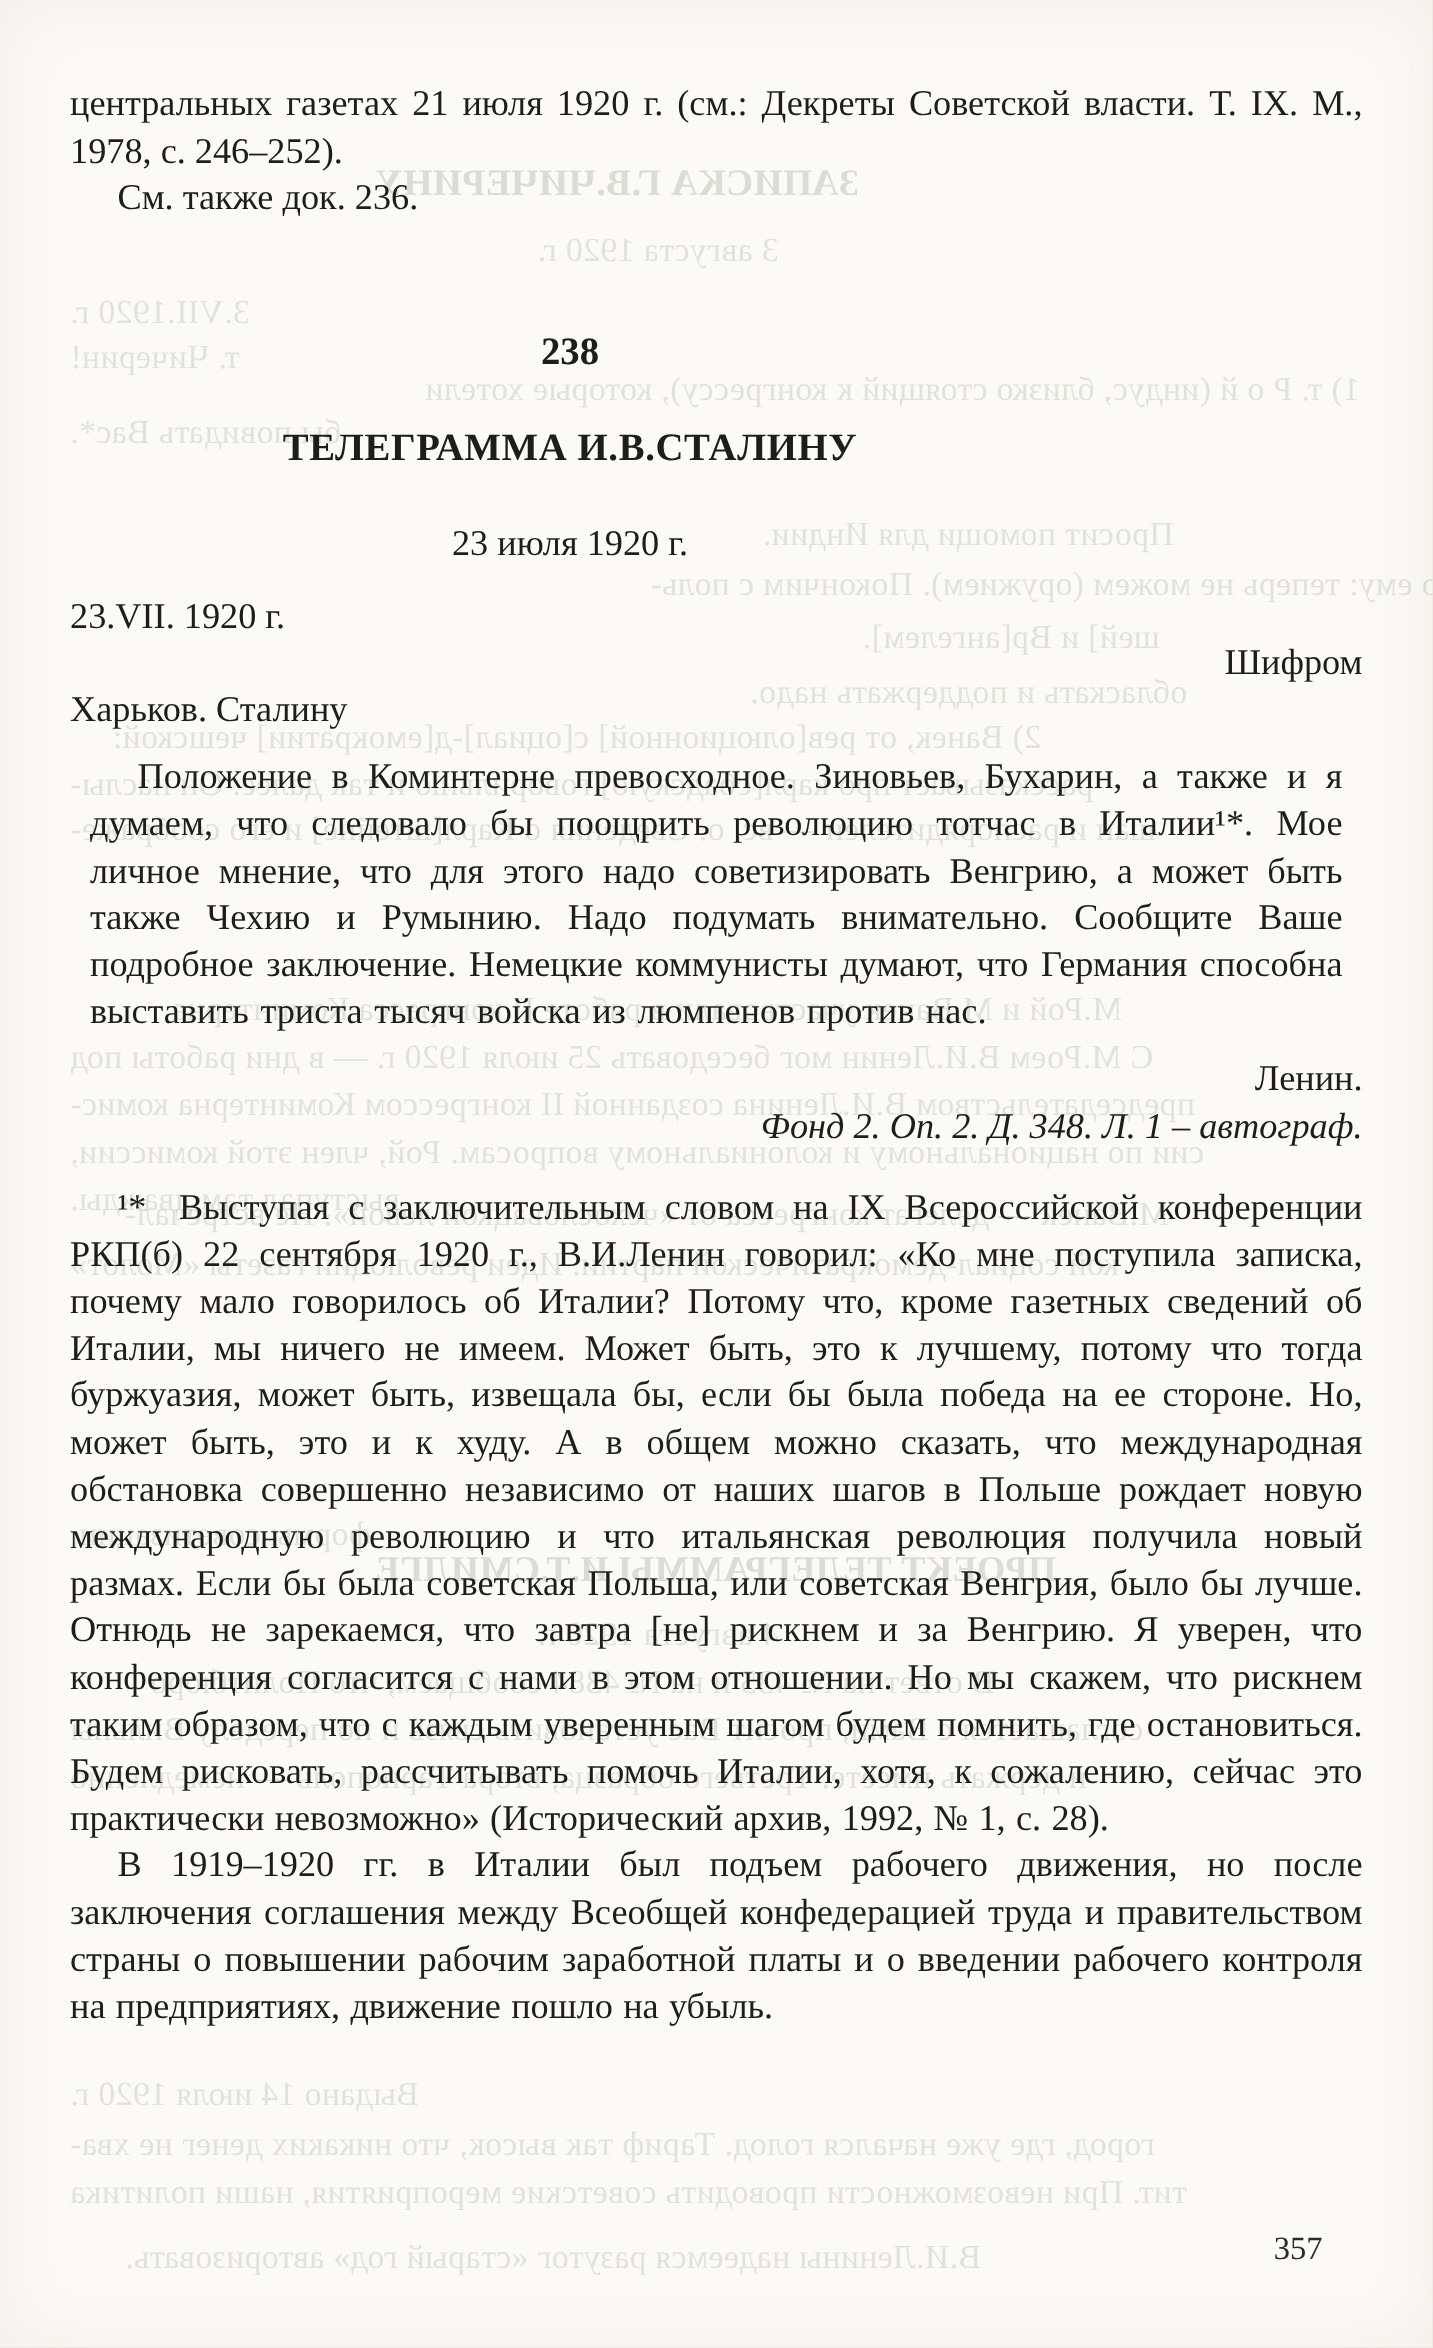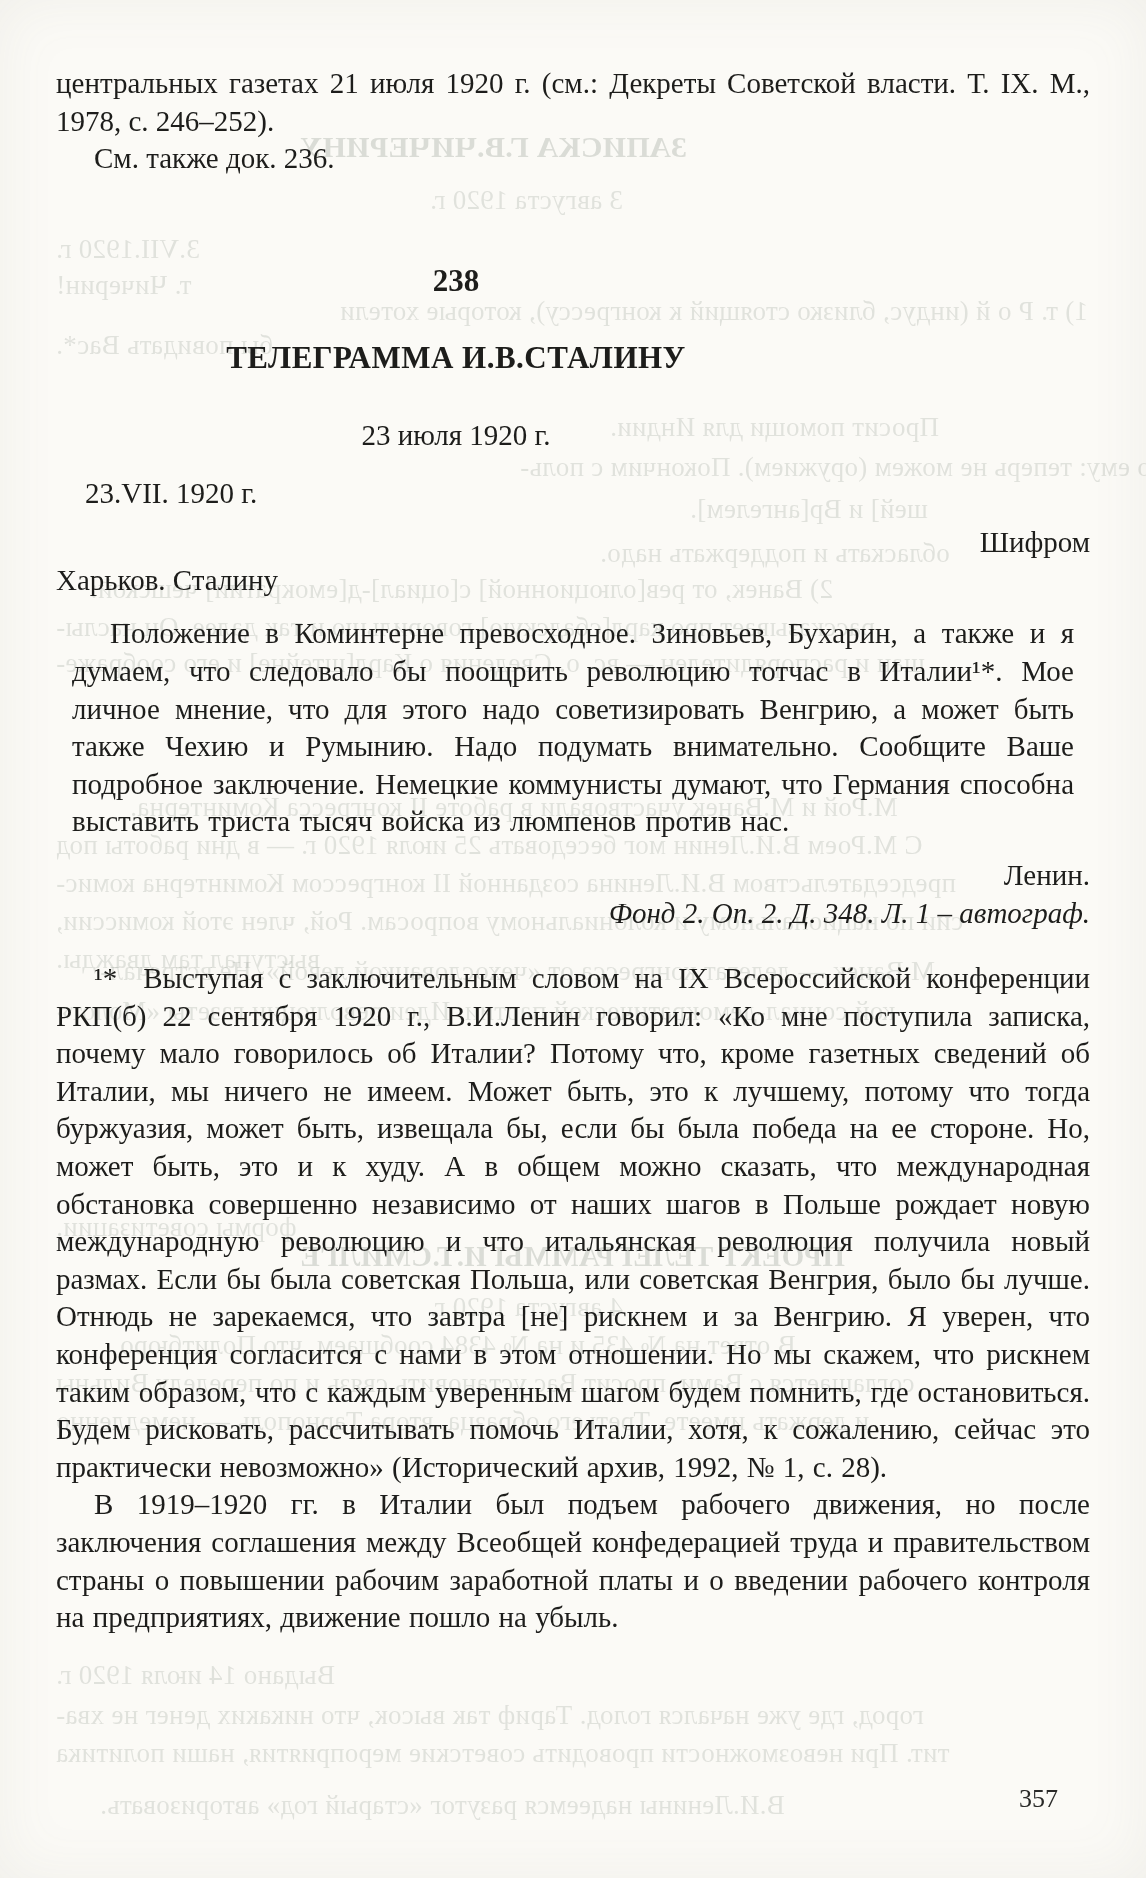--- a/index.html
+++ b/index.html
@@ -30,22 +30,22 @@
     position:relative;z-index:1;
     padding:65px 56px 0 56px;
     font-size:29px;line-height:37.6px;
   }
   .headnote{margin:0;text-align:justify;}
   .see-also{margin:0;text-indent:38px;}
   .heading-block{width:800px;text-align:center;margin-top:84px;}
   .doc-number{font-weight:bold;font-size:31px;}
   .doc-title{font-weight:bold;font-size:31px;letter-spacing:0.5px;margin-top:40px;}
   .doc-date{margin-top:40px;}
-  .dateline{margin-top:20px;margin-left:29px;}
-  .cipher{text-align:right;margin-top:12px;}
+  .dateline{margin-top:20px;}
+  .cipher{text-align:right;}
   .addressee{}
   .body-para{margin:16px;text-align:justify;text-indent:38px;word-spacing:2px;}
   .signature{text-align:right;}
   .source{text-align:right;font-style:italic;}
   .footnotes{margin-top:28px;}
   .fn-para{margin:0;text-align:justify;word-spacing:1px;}
   .fn-para.first{text-indent:0;}
   .fn-marker{display:inline-block;margin-left:38px;margin-right:26px;}
   .fn-para.second{text-indent:38px;margin-top:0;}
   .page-number{

